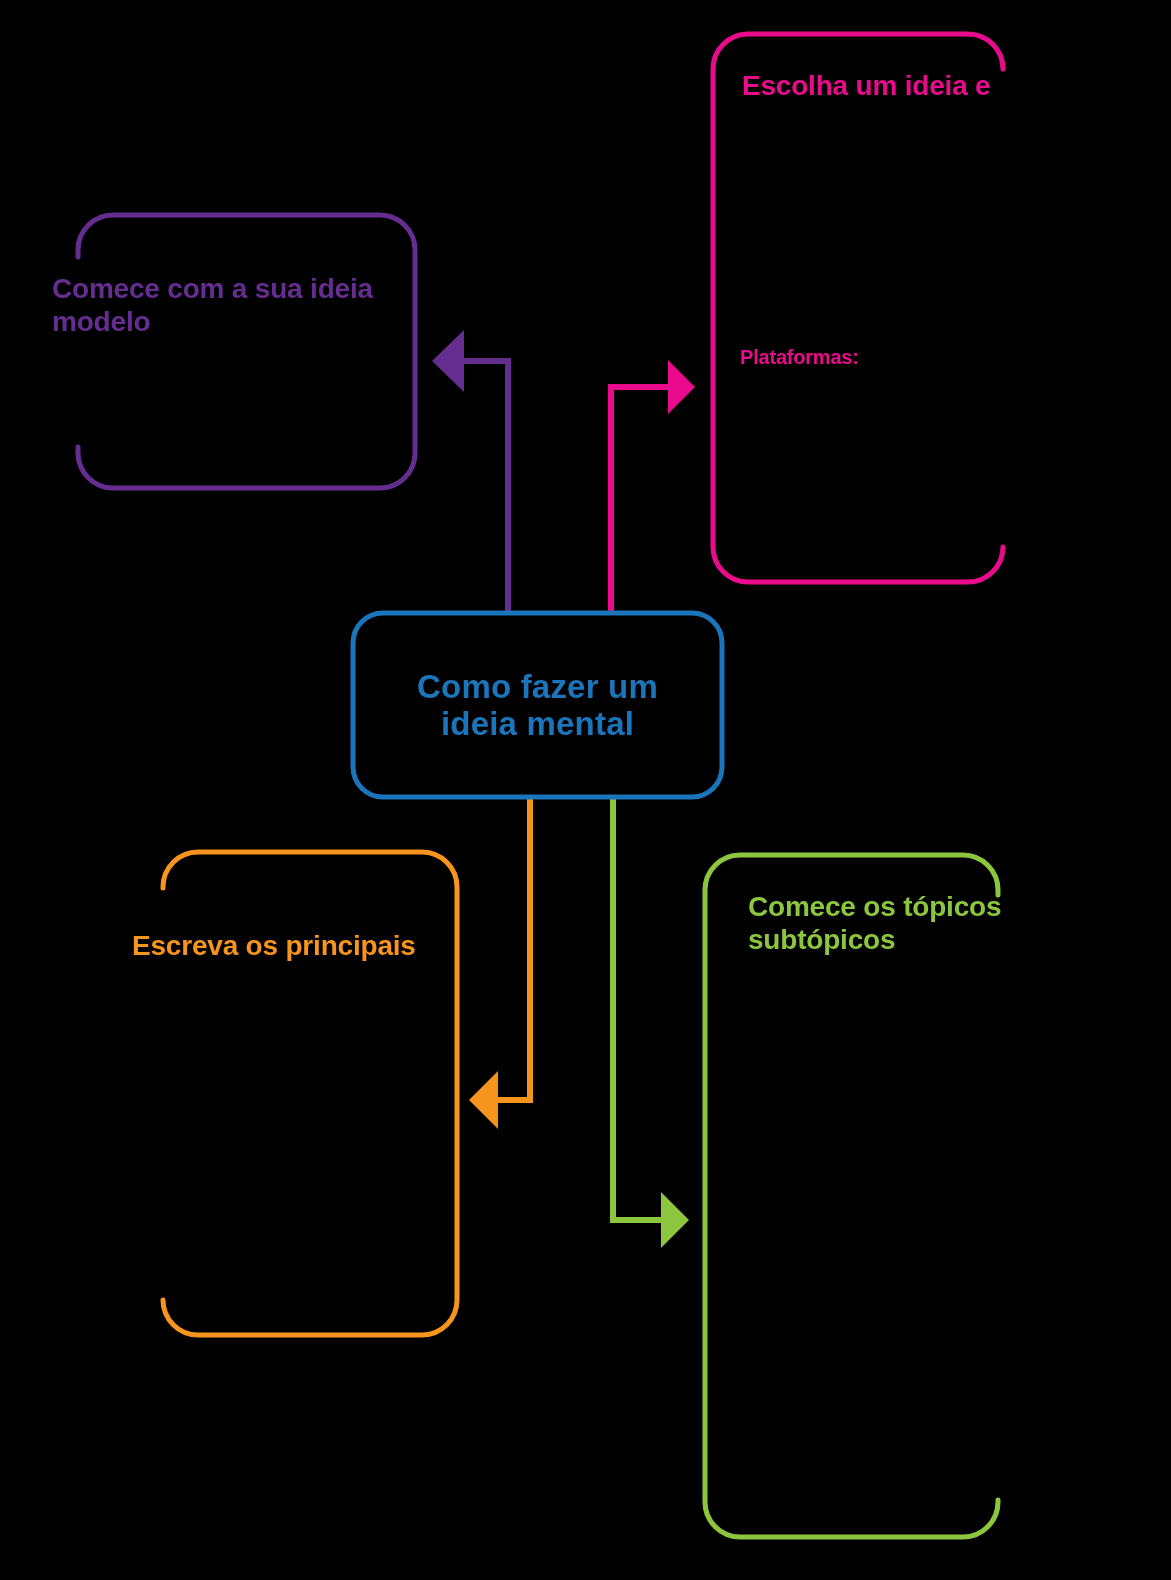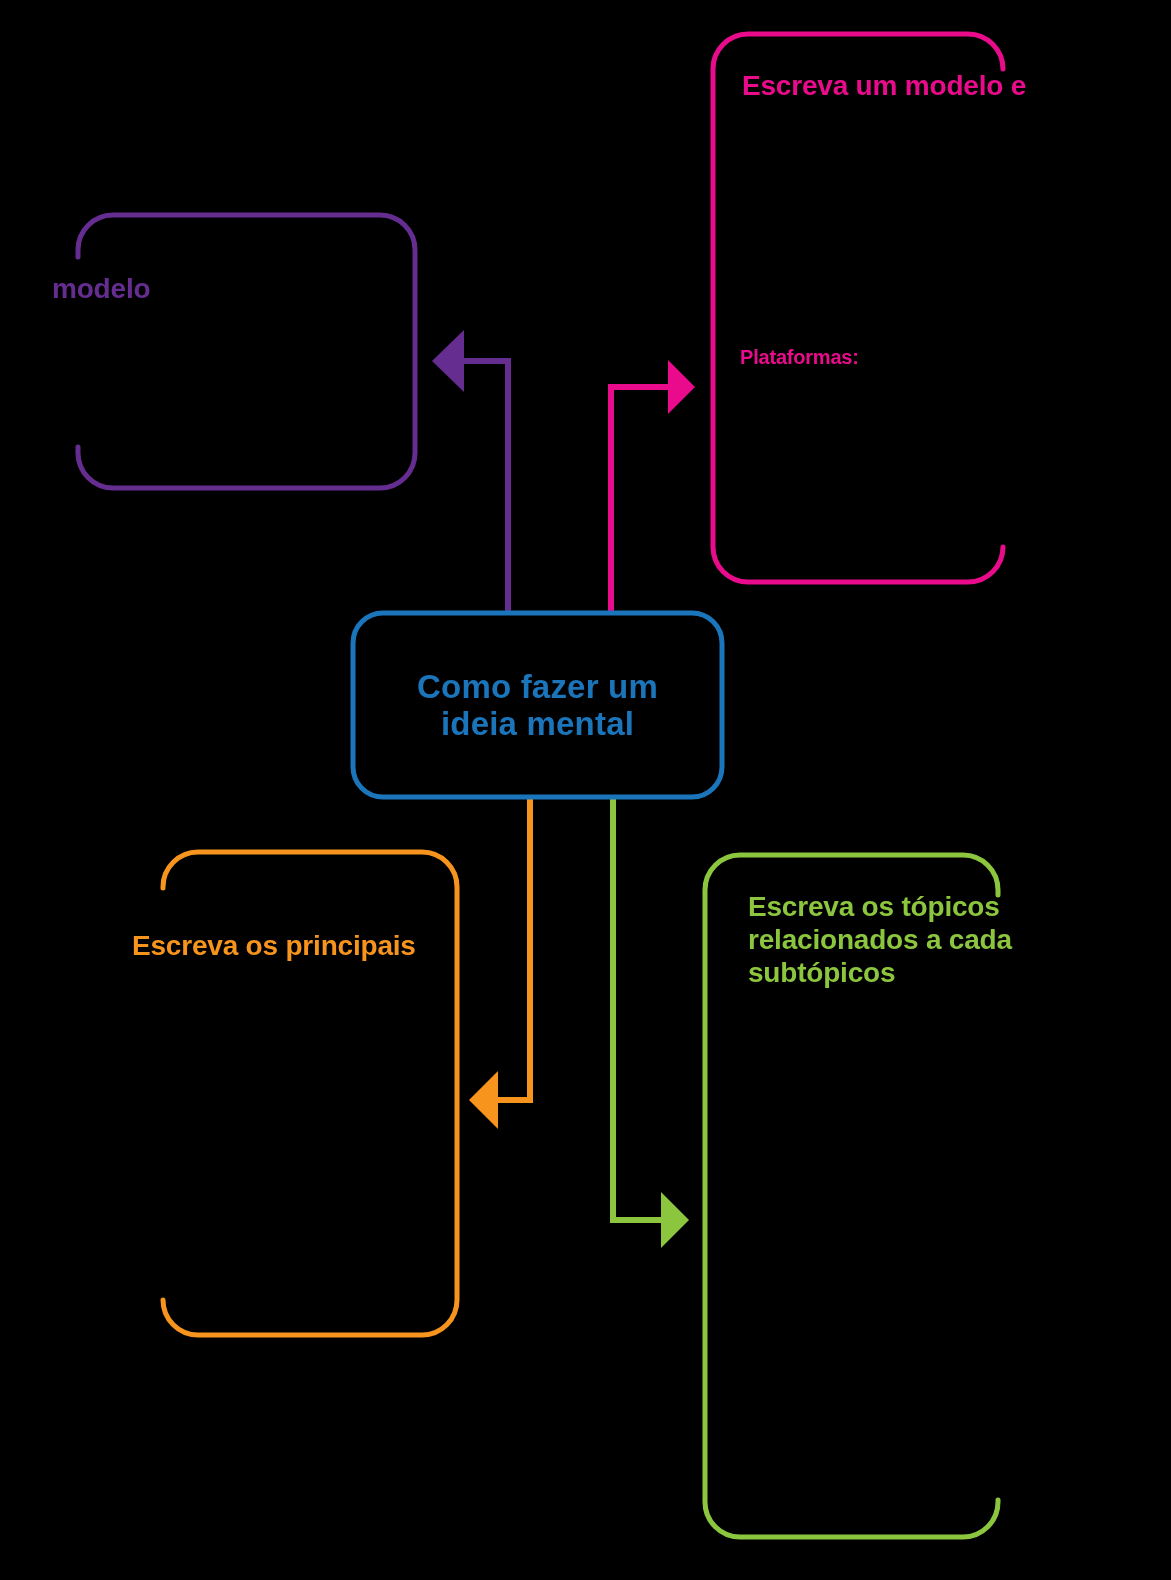--- a/index.html
+++ b/index.html
@@ -78,31 +78,31 @@
 
     <rect x="353" y="613" width="369" height="184" rx="30" ry="30" fill="none" stroke="#1B75BB" stroke-width="5"></rect>
   </svg>
 
   <div class="center-title t-blue">
     <div>Como fazer um</div>
     <div>ideia mental</div>
   </div>
 
   <div class="node-title t-purple" style="left:52px;top:272px;">
+    <div>Comece com a sua ideia</div>
     <div>modelo</div>
   </div>
 
   <div class="node-title t-pink" style="left:742px;top:69px;">
-    <div>Escreva um modelo e</div>
+    <div>Escolha um ideia e</div>
   </div>
   <div class="sub-title t-pink" style="left:740px;top:341px;">Plataformas:</div>
 
   <div class="node-title t-orange" style="left:132px;top:897px;margin-top:32px;">
     <div>Escreva os principais</div>
   </div>
 
   <div class="node-title t-green" style="left:748px;top:890px;">
-    <div>Escreva os tópicos</div>
-    <div>relacionados a cada</div>
+    <div>Comece os tópicos</div>
     <div>subtópicos</div>
   </div>
 
 </div>
 
 </body></html>

